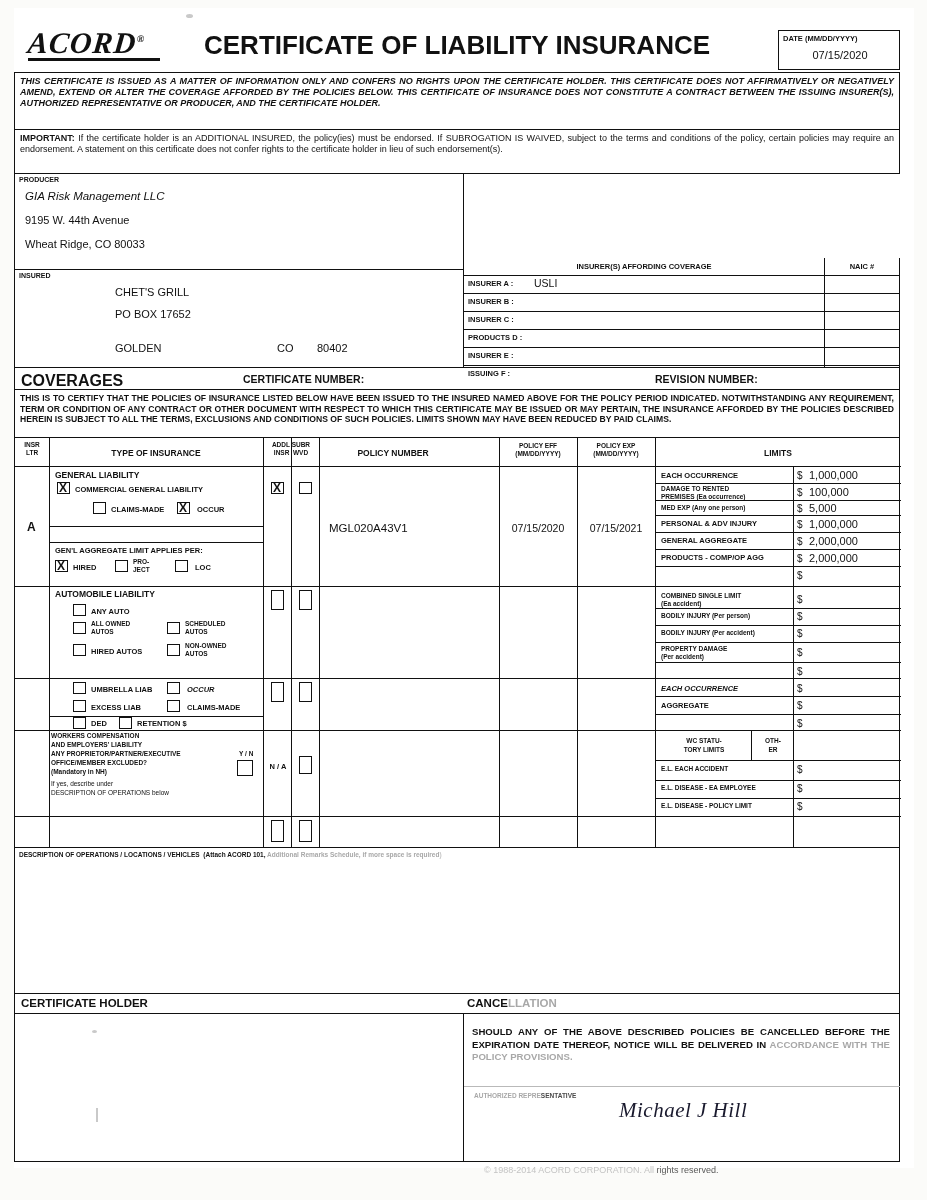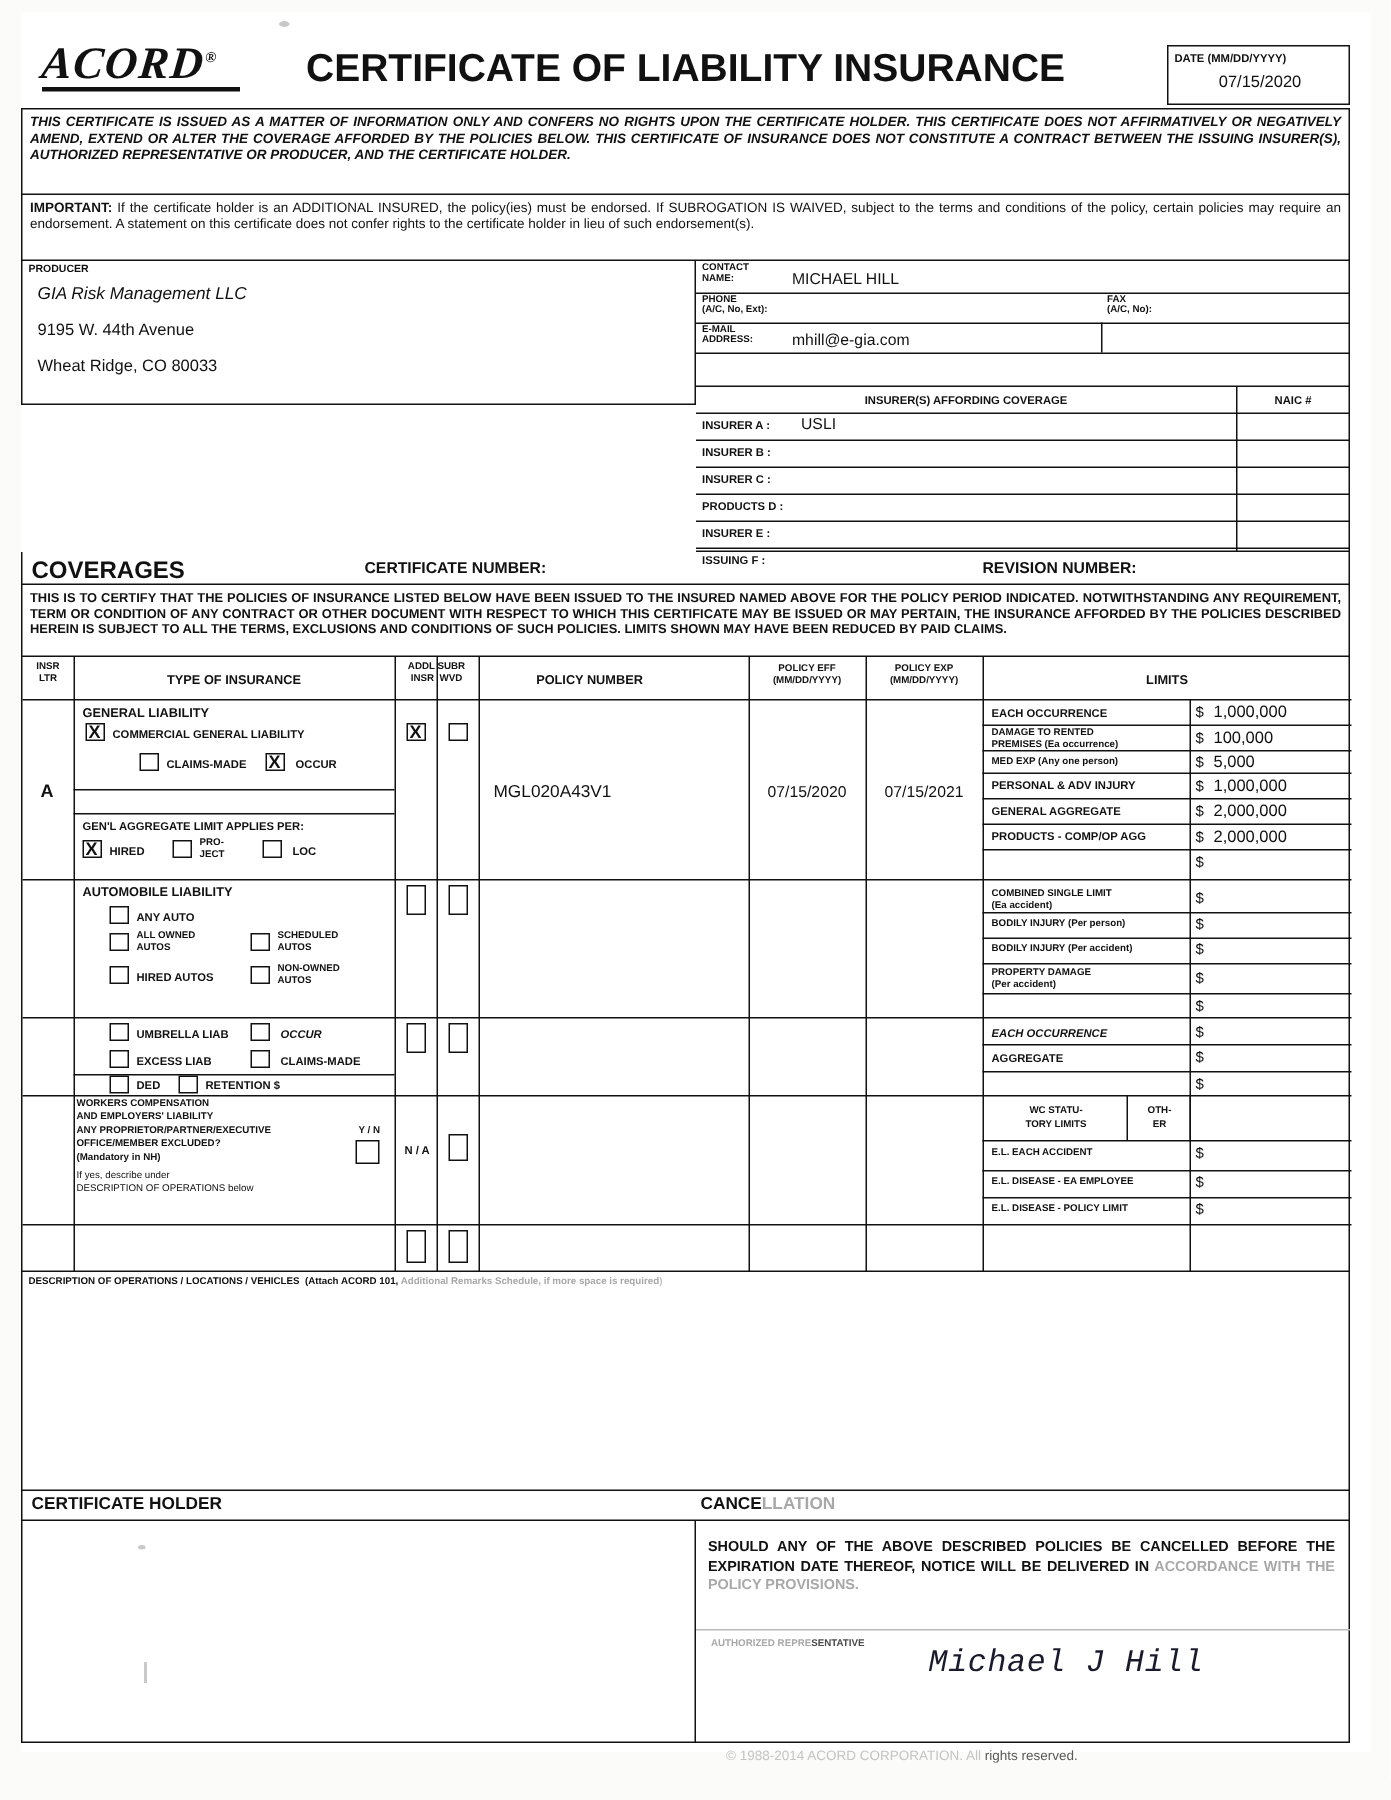--- a/index.html
+++ b/index.html
@@ -84,21 +84,21 @@
   
   #descbox { left:0px; top:840px; width:886px; height:146px; border-top:none;}
 
   
   #holderband { left:0px; top:986px; width:886px; height:20px; border-top:none;}
   #holderbox { left:0px; top:1006px; width:450px; height:148px; border-top:none;}
   #cancelbox { left:450px; top:1006px; width:436px; height:148px; border-top:none; border-left:none;}
 
   #signature {
     position:absolute; left:605px; top:1090px;
-    font-family:Liberation Mono, monospace;
+    font-family:Liberation Serif, serif;
     font-style:italic; font-size:21px; color:#1a1a2e;
     letter-spacing:0.5px;
   }
   #copyright {
     position:absolute; left:470px; top:1157px;
     font-size:9px; color:#5a5a5a;
   }
   .faded { color:#a8a8a8; }
   .faded2 { color:#c4c4c4; }
 
@@ -128,40 +128,29 @@
       <span>If the certificate holder is an ADDITIONAL INSURED, the policy(ies) must be endorsed. If SUBROGATION IS WAIVED, subject to the terms and conditions of the policy, certain policies may require an endorsement. A statement on this certificate does not confer rights to the certificate holder in lieu of such endorsement(s).</span></p>
     </div>
 
     <div class="bx" id="prodbox">
       <div class="t fieldlab" style="left:4px; top:2px;">PRODUCER</div>
       <div class="t i" style="left:10px; top:16px; font-size:11.5px;">GIA Risk Management LLC</div>
       <div class="t" style="left:10px; top:40px; font-size:11px;">9195 W. 44th Avenue</div>
       <div class="t" style="left:10px; top:64px; font-size:11px;">Wheat Ridge, CO  80033</div>
     </div>
 
-
-    <div class="bx" id="contact">
-
-      <div class="hline" style="top:21px; width:436px;"></div>
-      <div class="hline" style="top:41px; width:436px;"></div>
-      <div class="hline" style="top:61px; width:436px;"></div>
-      <div class="vline" style="left:270px; top:41px; height:20px;"></div>
-
-      <div class="t tiny b" style="left:4px; top:1px; line-height:7px;">CONTACT<br>NAME:</div>
-      <div class="t" style="left:64px; top:6px; font-size:10.5px;">MICHAEL HILL</div>
-
-      <div class="t tiny b" style="left:4px; top:22px; line-height:7px;">PHONE<br>(A/C, No, Ext):</div>
-      <div class="t" style="left:90px; top:27px; font-size:10px;"></div>
-
-      <div class="t tiny b" style="left:274px; top:22px; line-height:7px;">FAX<br>(A/C, No):</div>
-      <div class="t" style="left:350px; top:27px; font-size:10px;"></div>
-
-      <div class="t tiny b" style="left:4px; top:42px; line-height:7px;">E-MAIL<br>ADDRESS:</div>
-      <div class="t" style="left:64px; top:47px; font-size:10.5px;">mhill@e-gia.com</div>
-    </div>
+    <div class="bx" id="insbox">
+      <div class="t fieldlab" style="left:4px; top:2px;">INSURED</div>
+      <div class="t" style="left:100px; top:16px; font-size:11px;">CHET'S GRILL</div>
+      <div class="t" style="left:100px; top:38px; font-size:11px;">PO BOX 17652</div>
+      <div class="t" style="left:100px; top:72px; font-size:11px;">GOLDEN</div>
+      <div class="t" style="left:262px; top:72px; font-size:11px;">CO</div>
+      <div class="t" style="left:302px; top:72px; font-size:11px;">80402</div>
+    </div>
+
 
     <div class="bx" id="insurers">
       <div class="hline" style="top:17px; width:436px;"></div>
       <div class="hline" style="top:35px; width:436px;"></div>
       <div class="hline" style="top:53px; width:436px;"></div>
       <div class="hline" style="top:71px; width:436px;"></div>
       <div class="hline" style="top:89px; width:436px;"></div>
       <div class="hline" style="top:107px; width:436px;"></div>
       <div class="vline" style="left:360px; top:0px; height:110px;"></div>
 

